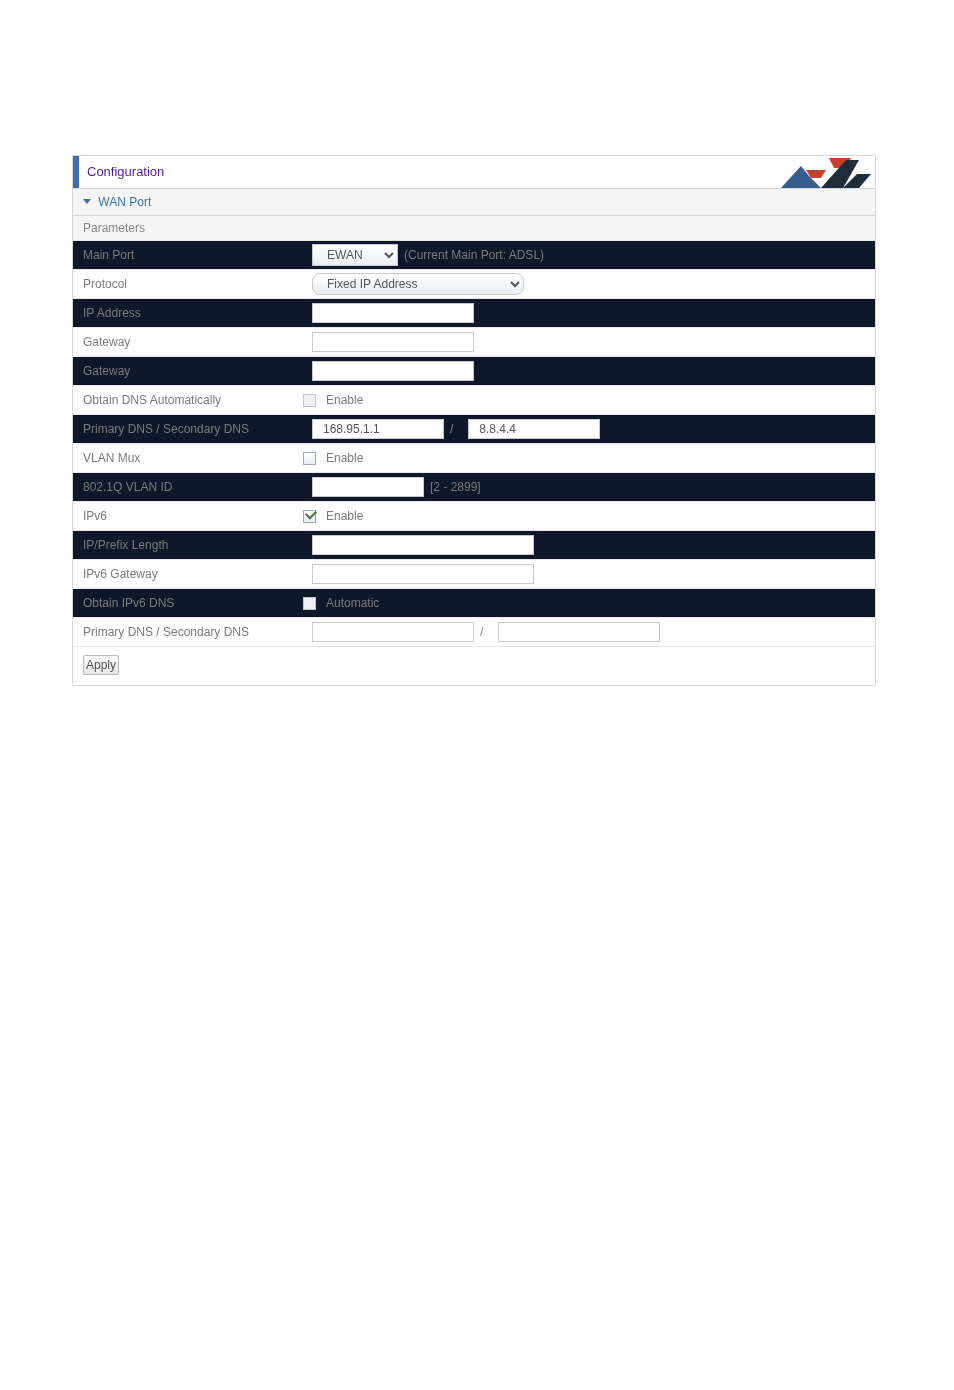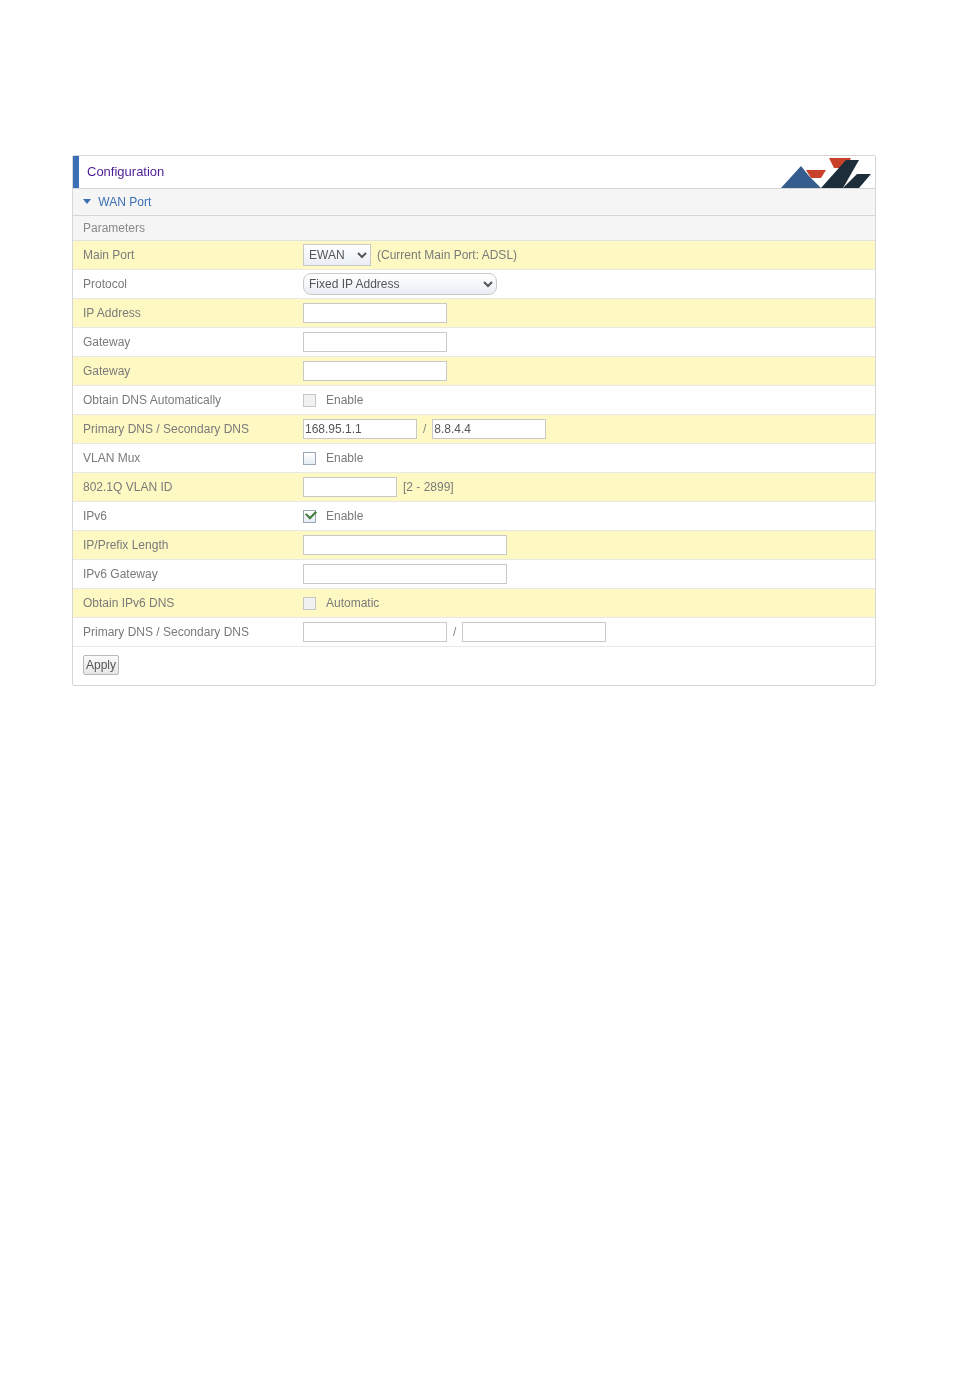--- a/index.html
+++ b/index.html
@@ -75,42 +75,43 @@
     color: #888;
     border-bottom: 1px solid #e2e2e2;
   }
 
   .row {
     display: flex;
     align-items: center;
     min-height: 24px;
     padding: 2px 10px;
     border-bottom: 1px solid #e8e8e8;
-    background: #fef9c3;
+    background: #0f172a;
   }
   .row:nth-of-type(odd) { background: #ffffff; }
   .row .label {
     width: 220px;
     flex: 0 0 220px;
     color: #7a7a7a;
   }
   .row .field {
     display: flex;
     align-items: center;
     gap: 6px;
   }
 
   input[type="text"], select {
     border: 1px solid #c9c9c9;
     background: #ffffff;
     height: 18px;
     font-size: 12px;
-    padding: 0 1px;
+    padding: 0 10px;
     color: #555;
     box-sizing: content-box;
+    margin-left: 9px;
   }
   input[type="text"] {
     width: 140px;
   }
   select {
     height: 20px;
     background: linear-gradient(#ffffff,#e9eef5);
   }
   select.port { width: 64px; }
   select.proto { width: 190px; border-radius: 8px; }

